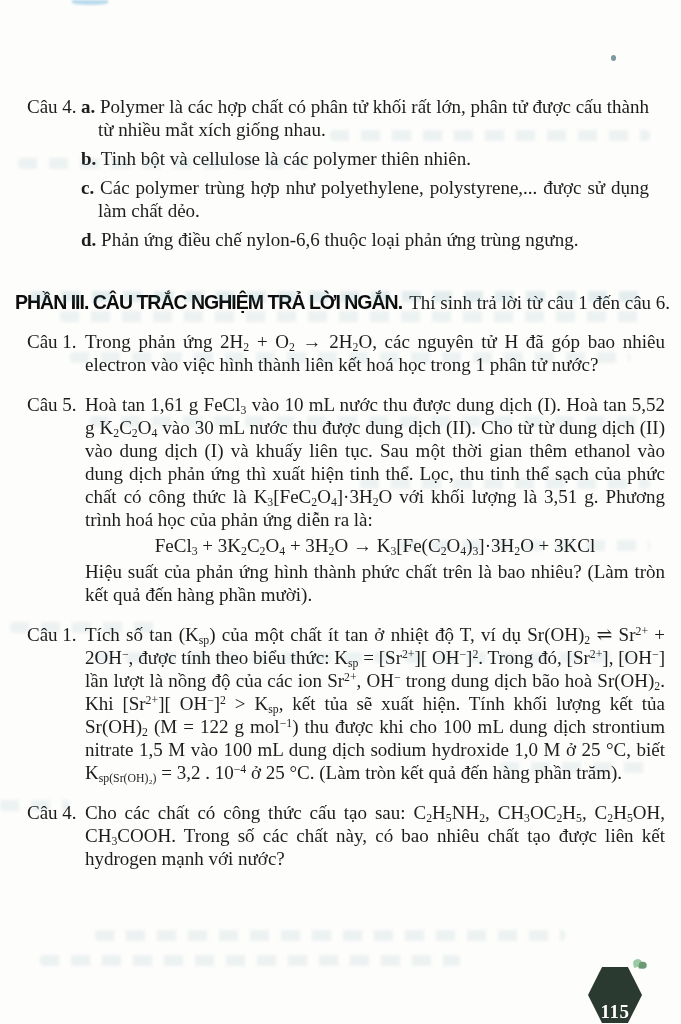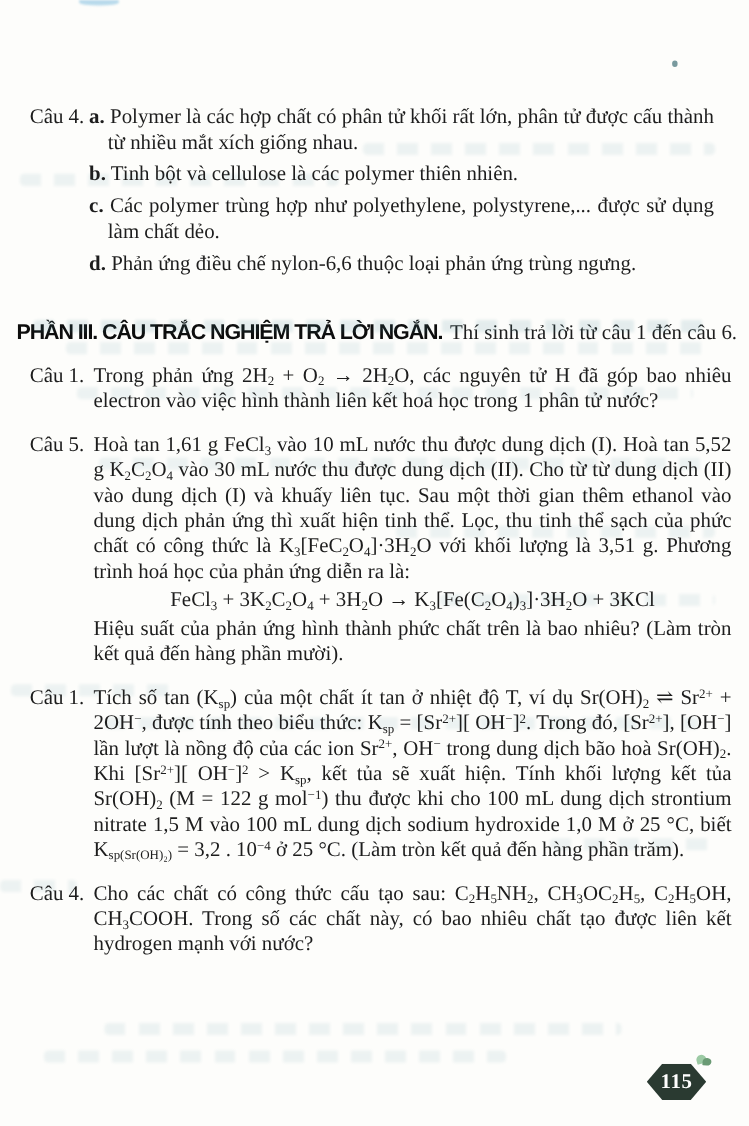--- a/index.html
+++ b/index.html
@@ -39,23 +39,23 @@
     font-weight: bold;
     font-size: 19.5px;
     letter-spacing: -1px;
     color: #0d0d0d;
   }
   .sh-sub { margin-left: 7px; }
 
   
   .page-badge {
     position: absolute; left: 588px; top: 967px;
-    width: 54px; height: 33px;
+    width: 54px; height: 56px;
     clip-path: polygon(0 50%, 26% 0, 74% 0, 100% 50%, 74% 100%, 26% 100%);
-    display: flex; align-items: center; justify-content: center;
+    display: flex; align-items: flex-end; justify-content: center;
   }
   .badge-num { color: #ffffff; font-weight: bold; font-size: 19px; letter-spacing: 0.5px; }
   .badge-leaf {
     position: absolute; left: 633px; top: 959px;
     width: 9px; height: 8px;
     background: #9ccaa4;
     border-radius: 60% 60% 60% 10%;
     transform: rotate(-15deg);
   }
   .badge-leaf::after {

